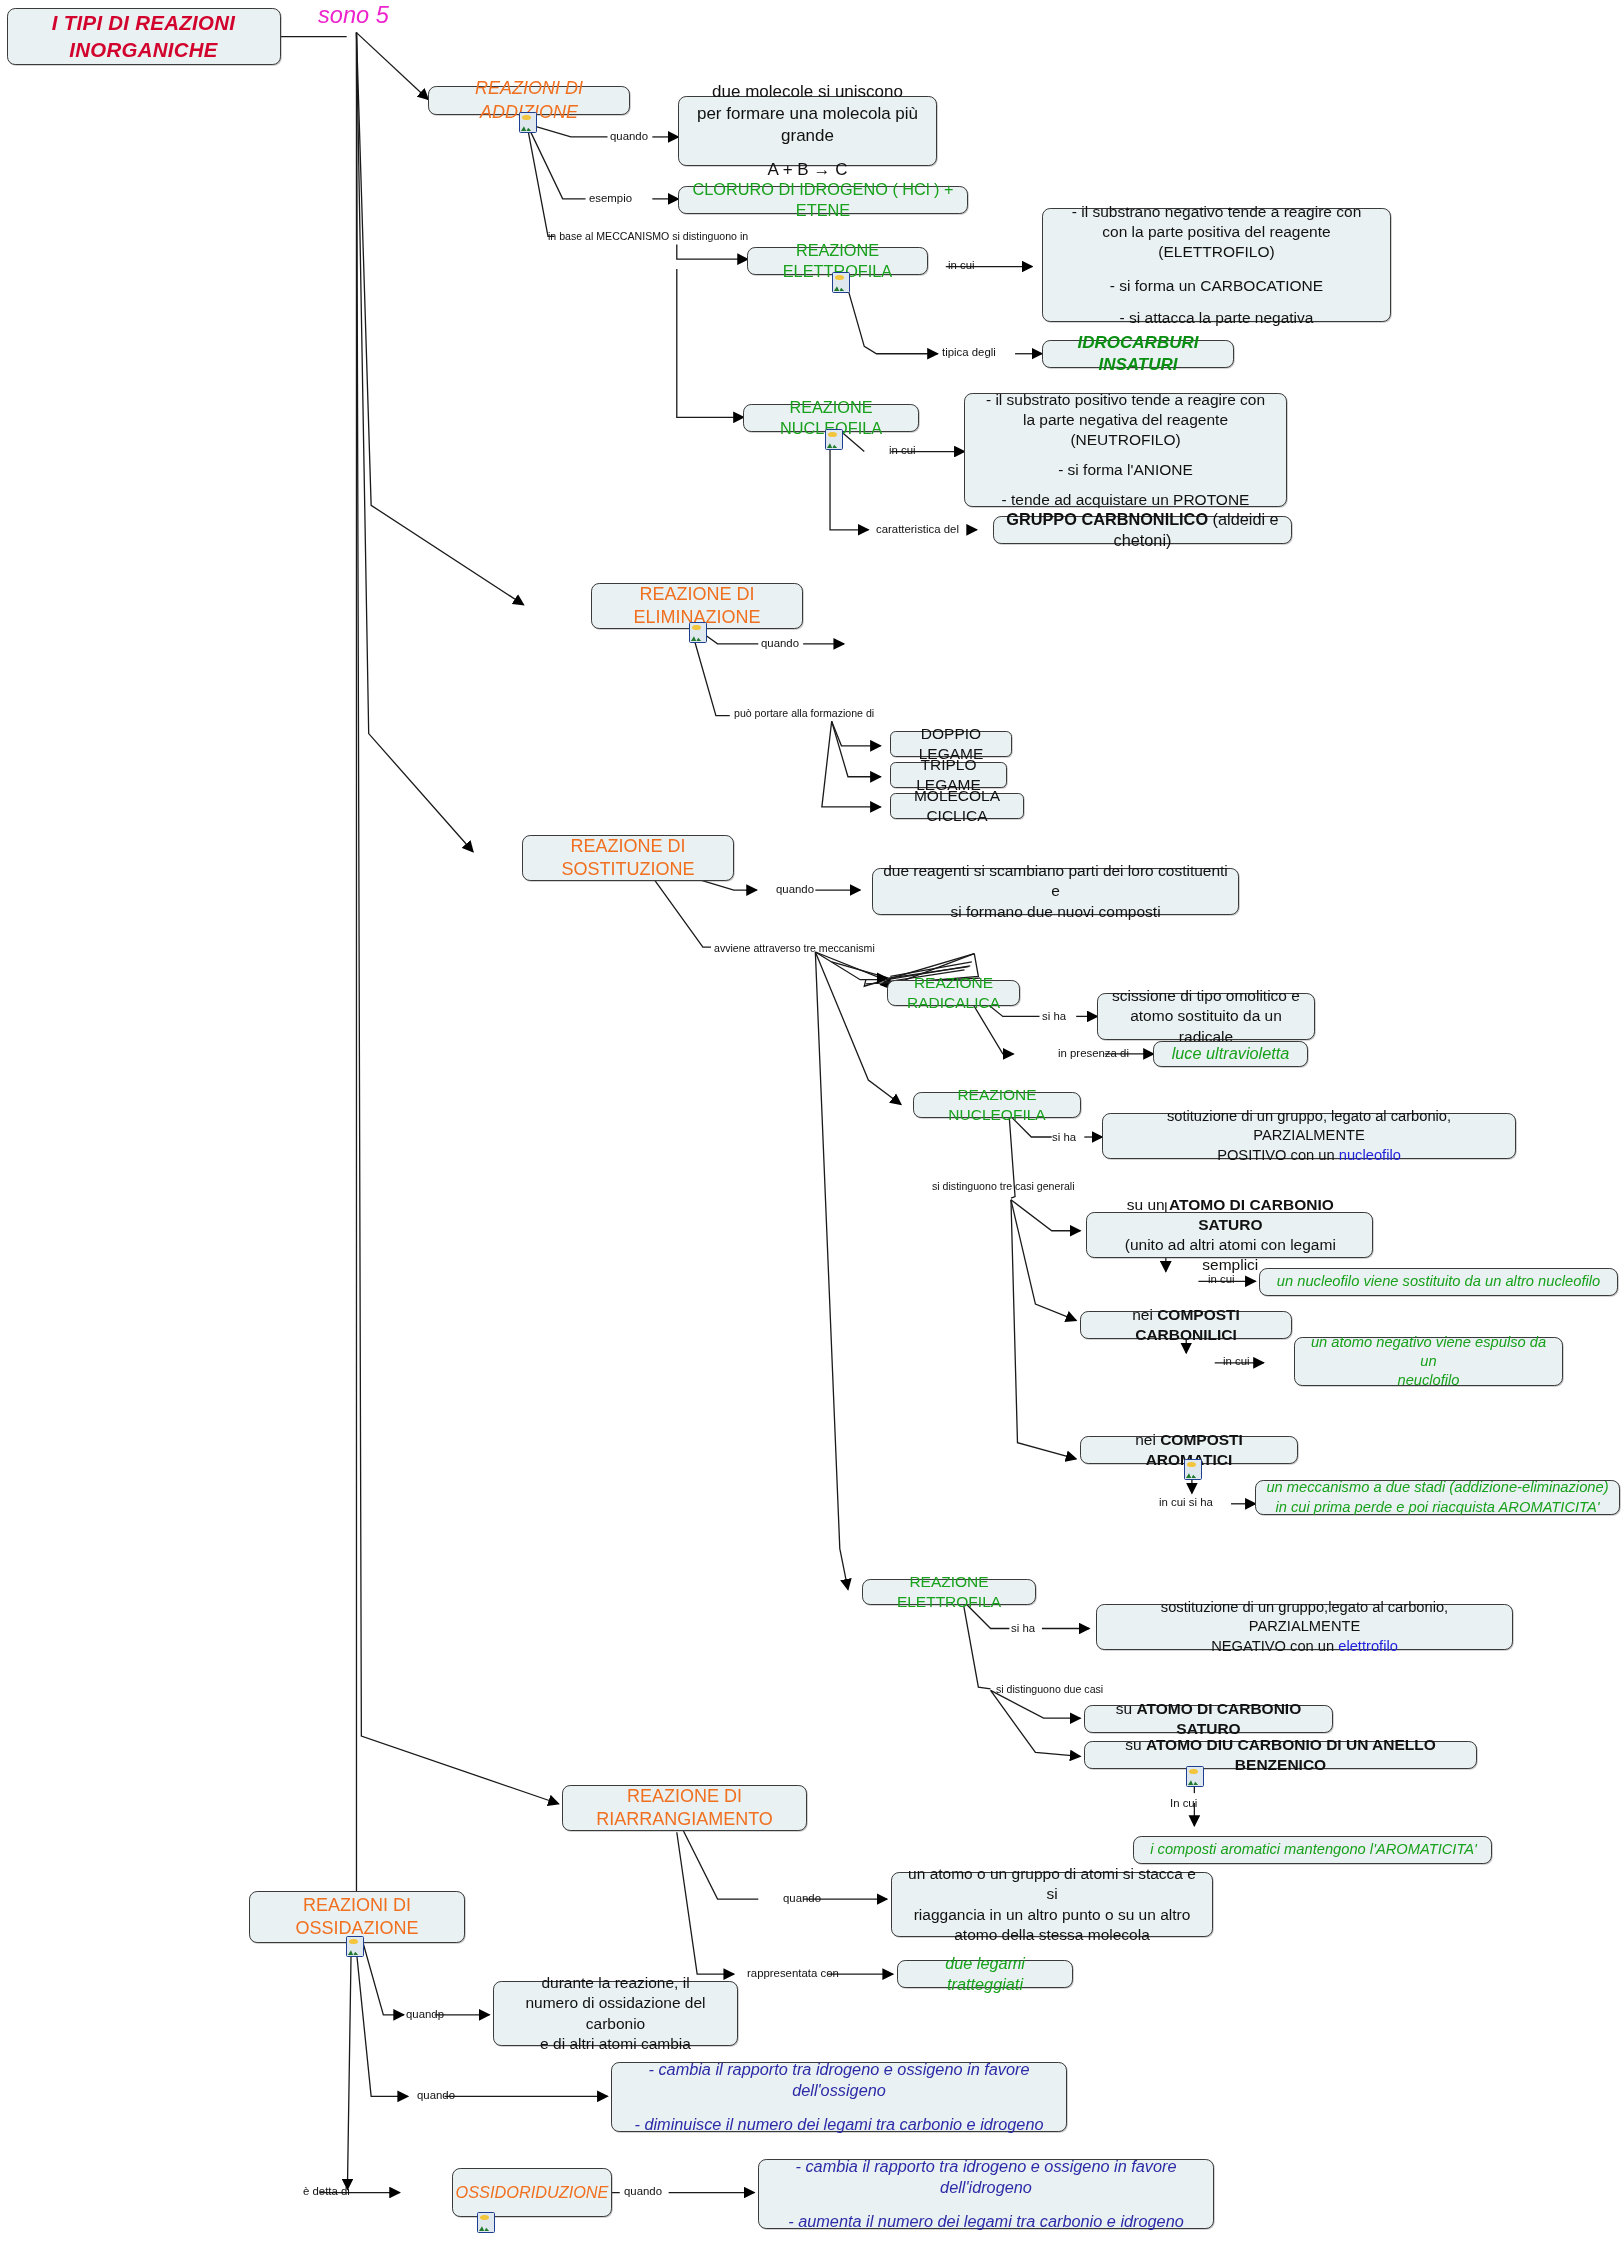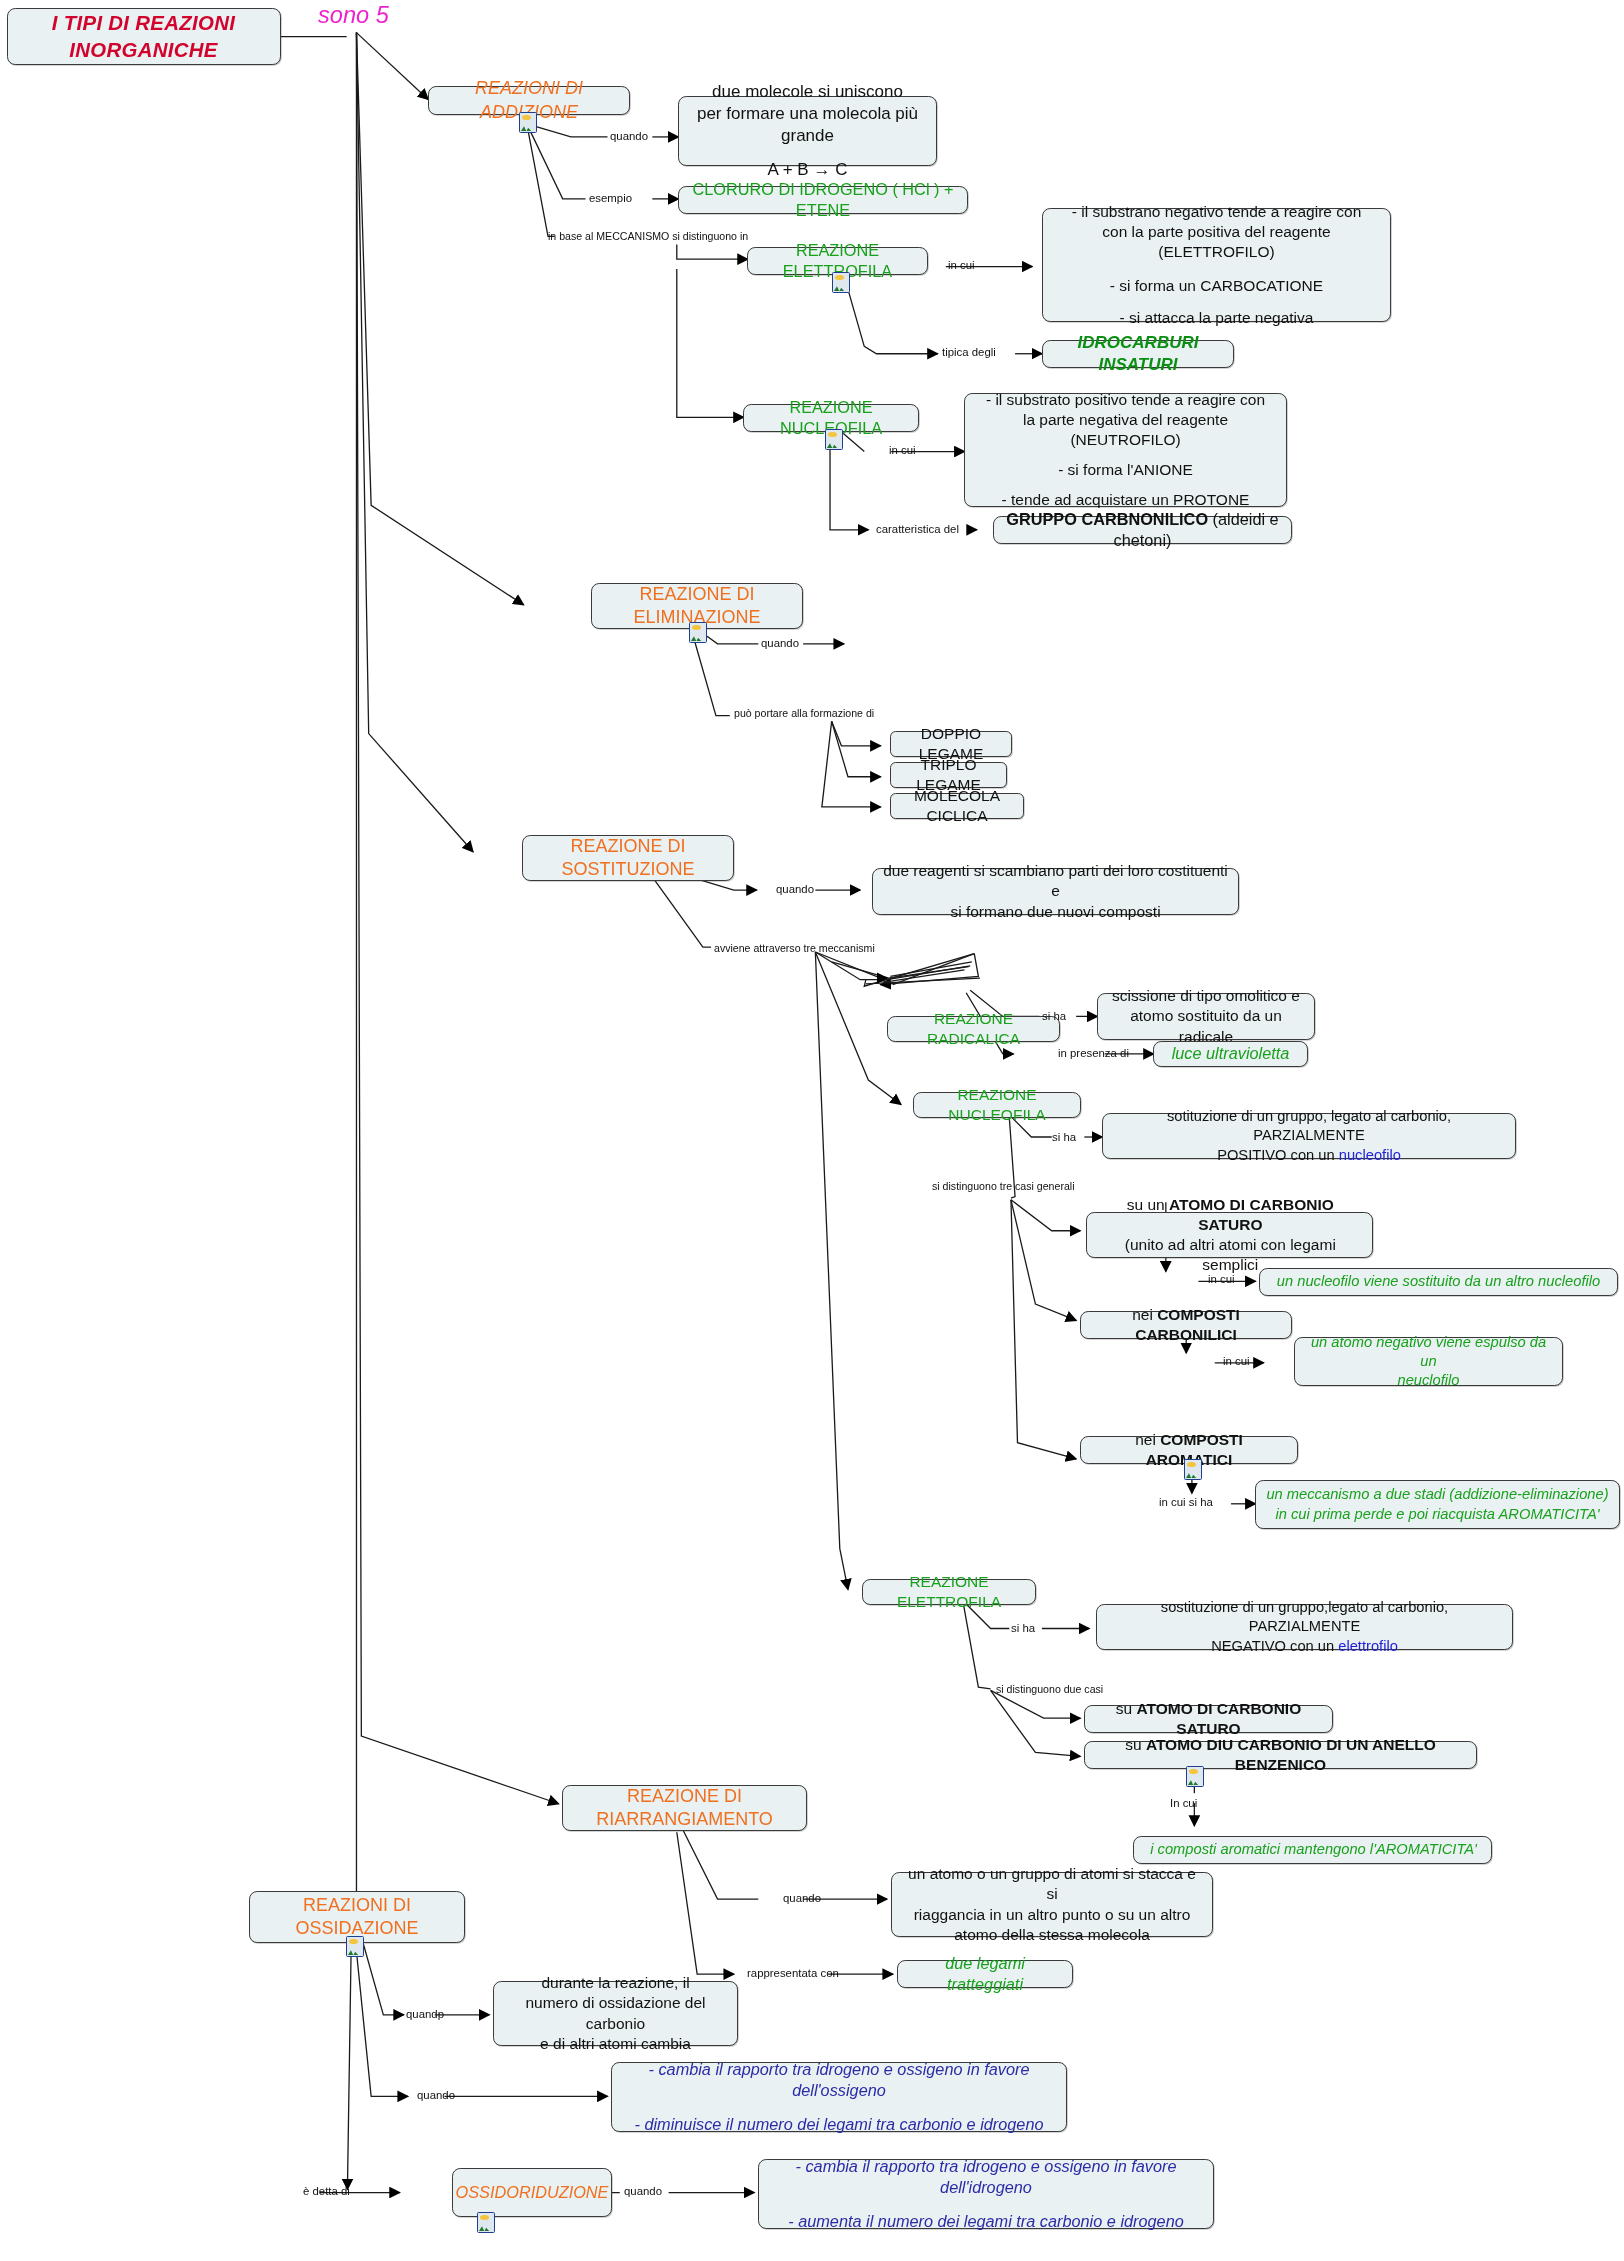--- a/index.html
+++ b/index.html
@@ -248,21 +248,21 @@
   <div class="node" style="left:522px;top:835px;width:212px;height:46px;">
     <span class="t-orange-up">REAZIONE DI SOSTITUZIONE</span>
   </div>
   <div class="plain tiny" style="left:776px;top:883px;">quando</div>
   <div class="node" style="left:872px;top:868px;width:367px;height:47px;flex-direction:column;justify-content:center;">
     <span class="t-black" style="font-size:15.5px;">due reagenti si scambiano parti dei loro costituenti e</span>
     <span class="t-black" style="font-size:15.5px;">si formano due nuovi composti</span>
   </div>
   <div class="plain tiny" style="left:714px;top:942px;font-size:10.6px;">avviene attraverso tre meccanismi</div>
 
-  <div class="node" style="left:887px;top:1016px;width:173px;height:26px;">
+  <div class="node" style="left:887px;top:980px;width:133px;height:26px;">
     <span class="t-green" style="font-size:15.5px;">REAZIONE RADICALICA</span>
   </div>
   <div class="plain tiny" style="left:1042px;top:1010px;">si ha</div>
   <div class="node" style="left:1097px;top:993px;width:218px;height:47px;flex-direction:column;justify-content:center;">
     <span class="t-black" style="font-size:15.5px;">scissione di tipo omolitico e</span>
     <span class="t-black" style="font-size:15.5px;">atomo sostituito da un radicale</span>
   </div>
   <div class="plain tiny" style="left:1017px;top:1047px;padding-left:41px;">in presenza di</div>
   <div class="node" style="left:1153px;top:1041px;width:155px;height:26px;">
     <span class="t-greeni">luce ultravioletta</span>
@@ -303,21 +303,21 @@
     <span class="t-greeni" style="font-size:14.7px;">neuclofilo</span>
   </div>
 
   <div class="node" style="left:1080px;top:1436px;width:218px;height:28px;">
     <span style="font-size:15.5px;color:#111;">
       <span>nei </span><b>COMPOSTI AROMATICI</b>
     </span>
   </div>
   <span class="pic-badge" style="left:1184px;top:1459px;"></span>
   <div class="plain tiny" style="left:1159px;top:1496px;">in cui si ha</div>
-  <div class="node" style="left:1255px;top:1480px;width:365px;height:49px;flex-direction:column;justify-content:center;">
+  <div class="node" style="left:1255px;top:1480px;width:365px;height:35px;flex-direction:column;justify-content:center;">
     <span class="t-greeni" style="font-size:14.7px;">un meccanismo a due stadi (addizione-eliminazione)</span>
     <span class="t-greeni" style="font-size:14.7px;">in cui prima perde e poi riacquista AROMATICITA'</span>
   </div>
 
   <div class="node" style="left:862px;top:1579px;width:174px;height:26px;">
     <span class="t-green" style="font-size:15.5px;">REAZIONE ELETTROFILA</span>
   </div>
   <div class="plain tiny" style="left:1011px;top:1622px;">si ha</div>
   <div class="node" style="left:1096px;top:1604px;width:417px;height:46px;flex-direction:column;justify-content:center;">
     <span class="t-black" style="font-size:14.7px;">sostituzione di un gruppo,legato al carbonio, PARZIALMENTE</span>

